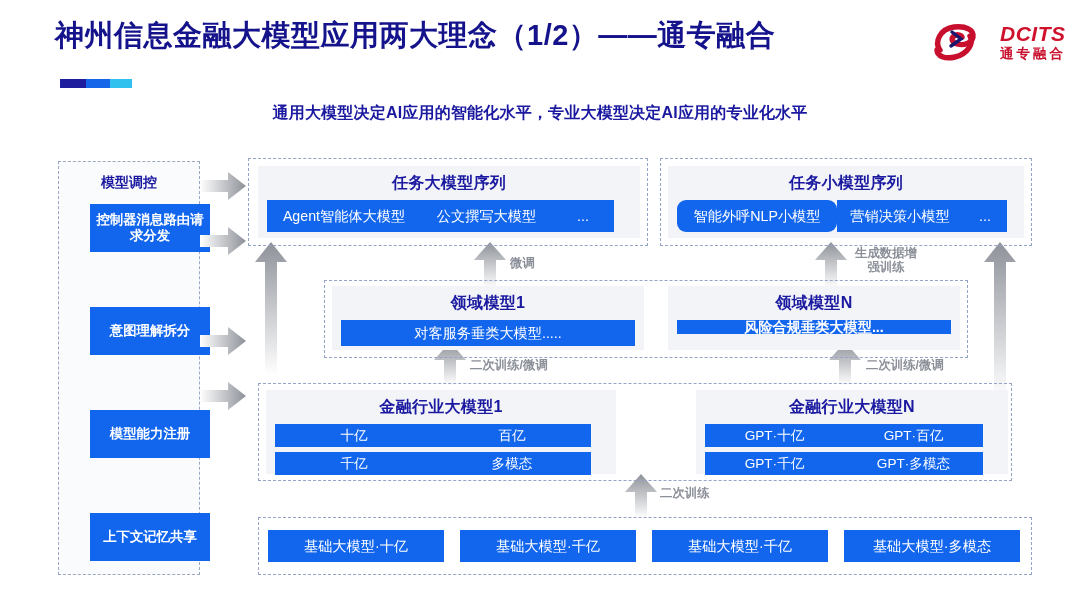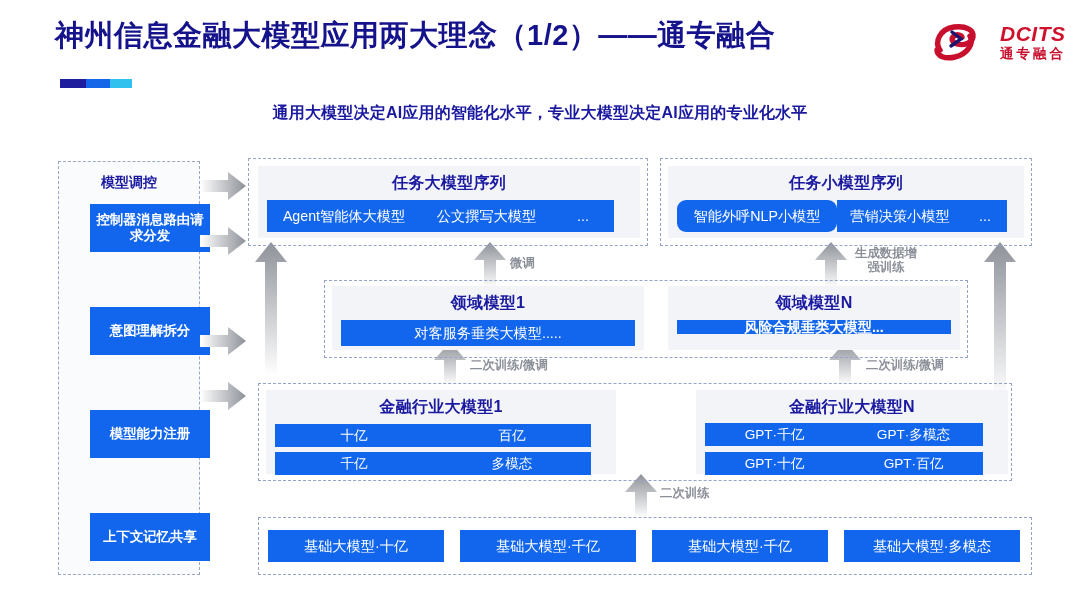--- a/index.html
+++ b/index.html
@@ -200,27 +200,27 @@
       <div class="chip small" style="width:158px;height:23px;">百亿</div>
     </div>
     <div class="row" style="margin-top:5px;">
       <div class="chip small" style="width:158px;height:23px;">千亿</div>
       <div class="chip small" style="width:158px;height:23px;">多模态</div>
     </div>
   </div>
 
   <div class="grp" style="left:696px; top:390px; width:312px; height:84px;">
     <div class="grp-title">金融行业大模型N</div>
+    <div class="row">
+      <div class="chip small" style="width:139px;height:23px;">GPT·十亿</div>
+      <div class="chip small" style="width:139px;height:23px;">GPT·百亿</div>
+    </div>
     <div class="row" style="margin-top:5px;">
       <div class="chip small" style="width:139px;height:23px;">GPT·千亿</div>
       <div class="chip small" style="width:139px;height:23px;">GPT·多模态</div>
-    </div>
-    <div class="row">
-      <div class="chip small" style="width:139px;height:23px;">GPT·十亿</div>
-      <div class="chip small" style="width:139px;height:23px;">GPT·百亿</div>
     </div>
   </div>
 
   <div class="dash-outer" style="left:258px; top:517px; width:774px; height:58px;"></div>
   <div style="position:absolute;left:268px;top:530px;display:flex;gap:16px;">
     <div class="chip" style="width:176px;height:32px;">基础大模型·十亿</div>
     <div class="chip" style="width:176px;height:32px;">基础大模型·千亿</div>
     <div class="chip" style="width:176px;height:32px;">基础大模型·千亿</div>
     <div class="chip" style="width:176px;height:32px;">基础大模型·多模态</div>
   </div>

